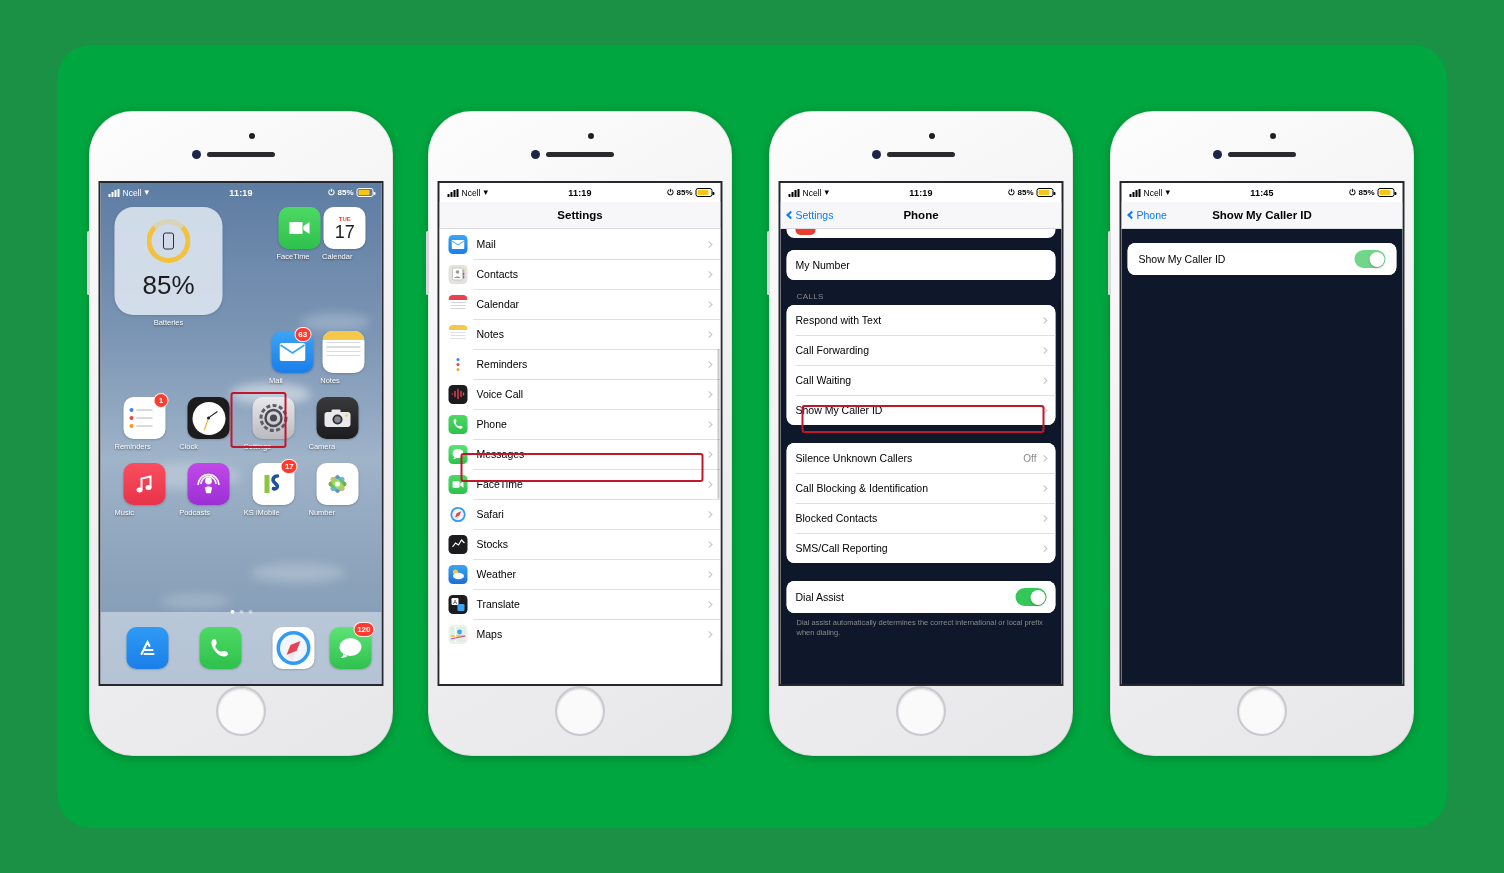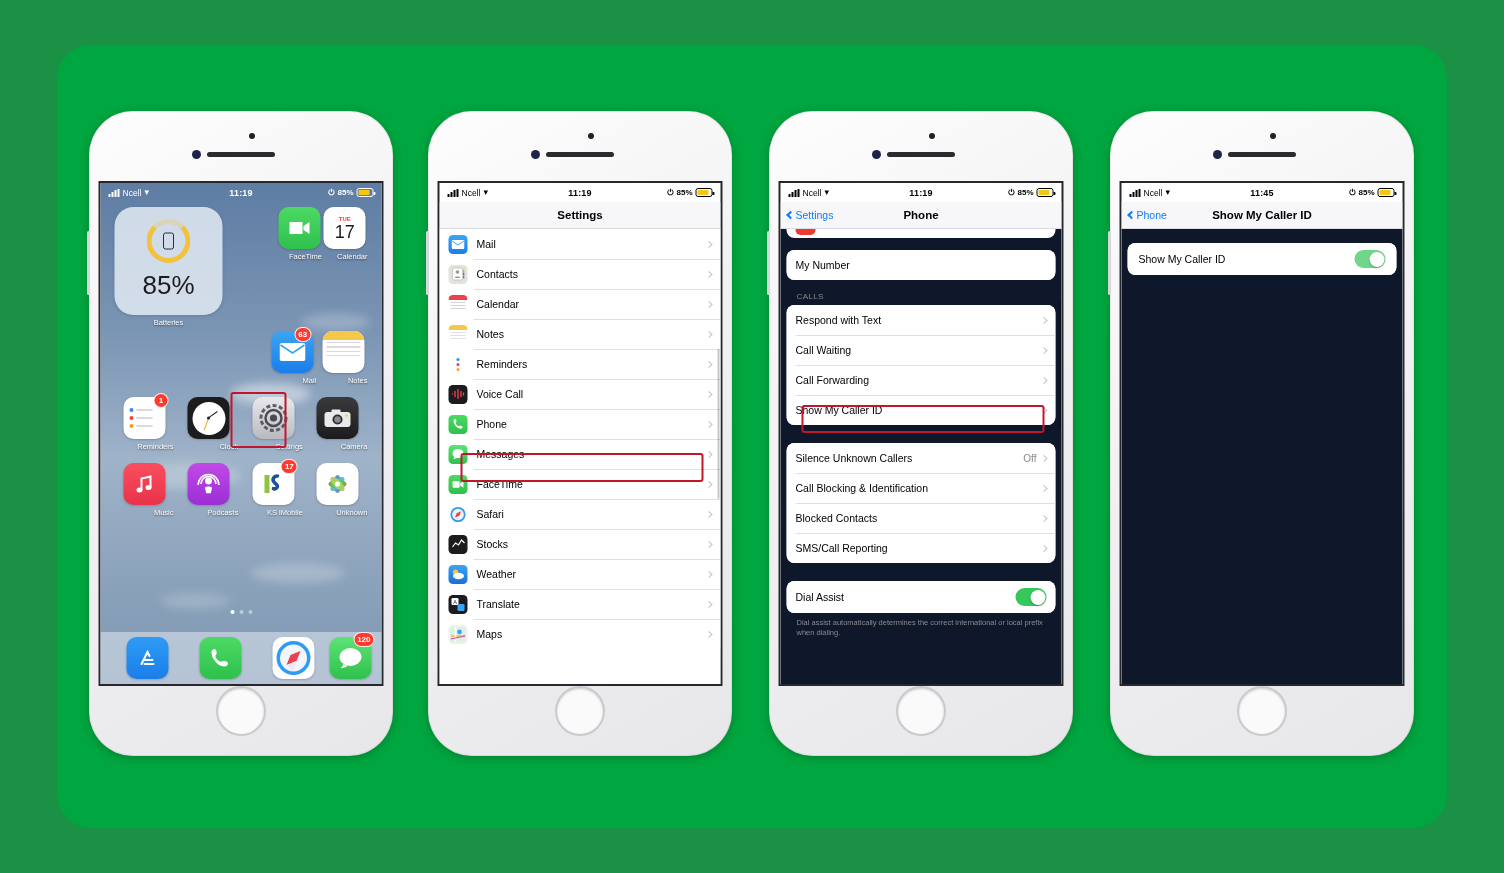--- a/index.html
+++ b/index.html
@@ -91,37 +91,37 @@
   }
   .ring { position:absolute; left:50%; transform:translateX(-50%); top:12px;
           width:44px; height:44px; border-radius:50%;
           border:5px solid #f2c23c; border-top-color:rgba(242,194,60,.28);
           transform-origin:center; }
   .ring-ph { position:absolute; left:50%; top:34px; transform:translate(-50%,-50%);
              width:11px; height:17px; border:1.6px solid #2d2d33; border-radius:2.5px; }
   .widget-pct { position:absolute; left:0; right:0; bottom:14px; text-align:center;
                 font-size:26px; font-weight:500; color:#1c1c1e; }
   .row { display:flex; align-items:flex-start; }
-  .app { width:59px; text-align:right; position:relative; }
+  .app { width:59px; text-align:left; position:relative; }
   .app-icon { width:42px; height:42px; border-radius:10px; margin:0 auto;
               position:relative; box-shadow:0 1px 2px rgba(0,0,0,.18);
               display:flex; align-items:center; justify-content:center; overflow:hidden; }
   .app-label { font-size:7.5px; color:#fff; margin-top:3px;
                text-shadow:0 1px 2px rgba(0,0,0,.55); white-space:nowrap; }
   .wlabel { font-size:7.5px; color:#fff; text-align:center; margin-top:3px;
             text-shadow:0 1px 2px rgba(0,0,0,.55); }
   .badge { position:absolute; top:-4px; right:5px; min-width:15px; height:15px;
            border-radius:8px; background:#ff3b30; color:#fff; font-size:8px;
            font-weight:bold; display:flex; align-items:center; justify-content:center;
            padding:0 3px; border:1.3px solid rgba(255,255,255,.9); z-index:3; }
   .dots { position:absolute; left:0; right:0; bottom:66px; text-align:center; }
   .dots i { display:inline-block; width:4px; height:4px; border-radius:50%;
             background:rgba(255,255,255,.45); margin:0 2.5px; }
   .dots i.on { background:#fff; }
-  .dock { position:absolute; left:0; right:0; bottom:0; height:52px;
+  .dock { position:absolute; left:0; right:0; bottom:0; height:72px;
           background:rgba(225,233,242,.55); display:flex; align-items:center;
           justify-content:space-around; padding:6px 10px; }
   .red-box { position:absolute; border:2.5px solid #c0172c; border-radius:3px; z-index:8;
              pointer-events:none; }
 
   
   .nav {
     height:27px; background:#f7f7f9; position:relative;
     display:flex; align-items:center; justify-content:center;
     border-bottom:.5px solid #dcdce0; z-index:4;
@@ -357,21 +357,21 @@
                   <ellipse rx="4" ry="9" fill="#e8414f" opacity=".85" transform="rotate(90)"></ellipse>
                   <ellipse rx="4" ry="9" fill="#c14ad8" opacity=".8" transform="rotate(135)"></ellipse>
                   <ellipse rx="4" ry="9" fill="#3b82f6" opacity=".8" transform="rotate(180)"></ellipse>
                   <ellipse rx="4" ry="9" fill="#46c7e8" opacity=".8" transform="rotate(225)"></ellipse>
                   <ellipse rx="4" ry="9" fill="#4ec94e" opacity=".8" transform="rotate(270)"></ellipse>
                   <ellipse rx="4" ry="9" fill="#b5e04a" opacity=".8" transform="rotate(315)"></ellipse>
                   <circle r="2.6" fill="#fff"></circle>
                 </g>
               </svg>
             </div>
-            <div class="app-label">Unknown</div>
+            <div class="app-label">Number</div>
           </div>
         </div>
       </div>
 
       <div class="dots"><i class="on"></i><i></i><i></i></div>
 
       <div class="dock">
         <div class="app-icon" style="background:linear-gradient(180deg,#2f9bf5,#1a7ee8);width:42px;height:42px;">
           <svg width="24" height="24" viewBox="0 0 24 24">
               <path d="M6 18l6-12 2 4M18 18H9M8 14h9" stroke="#fff" stroke-width="2" fill="none" stroke-linecap="round"></path>
@@ -644,25 +644,25 @@
           <span class="my-number-dots"></span>
         </div>
       </div>
       <div class="sect-hdr">CALLS</div>
       <div class="group">
         <div class="cell">
           <span class="cell-label">Respond with Text</span>
           <span class="chev"></span>
         </div>
         <div class="cell">
+          <span class="cell-label">Call Forwarding</span>
+          <span class="chev"></span>
+        </div>
+        <div class="cell">
           <span class="cell-label">Call Waiting</span>
-          <span class="chev"></span>
-        </div>
-        <div class="cell">
-          <span class="cell-label">Call Forwarding</span>
           <span class="chev"></span>
         </div>
         <div class="cell">
           <span class="cell-label">Show My Caller ID</span>
           <span class="chev"></span>
         </div>
       </div>
       <div class="gap" style="height:18px;"></div>
       <div class="group">
         <div class="cell">

